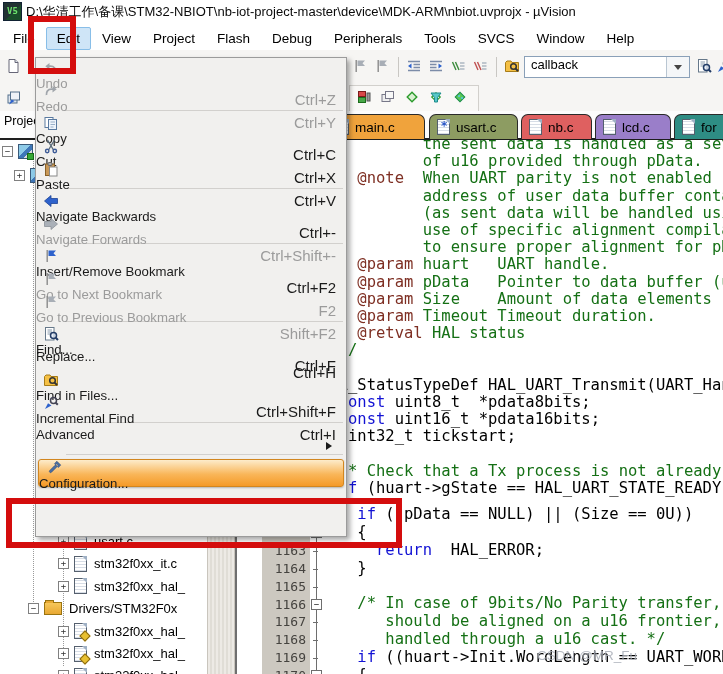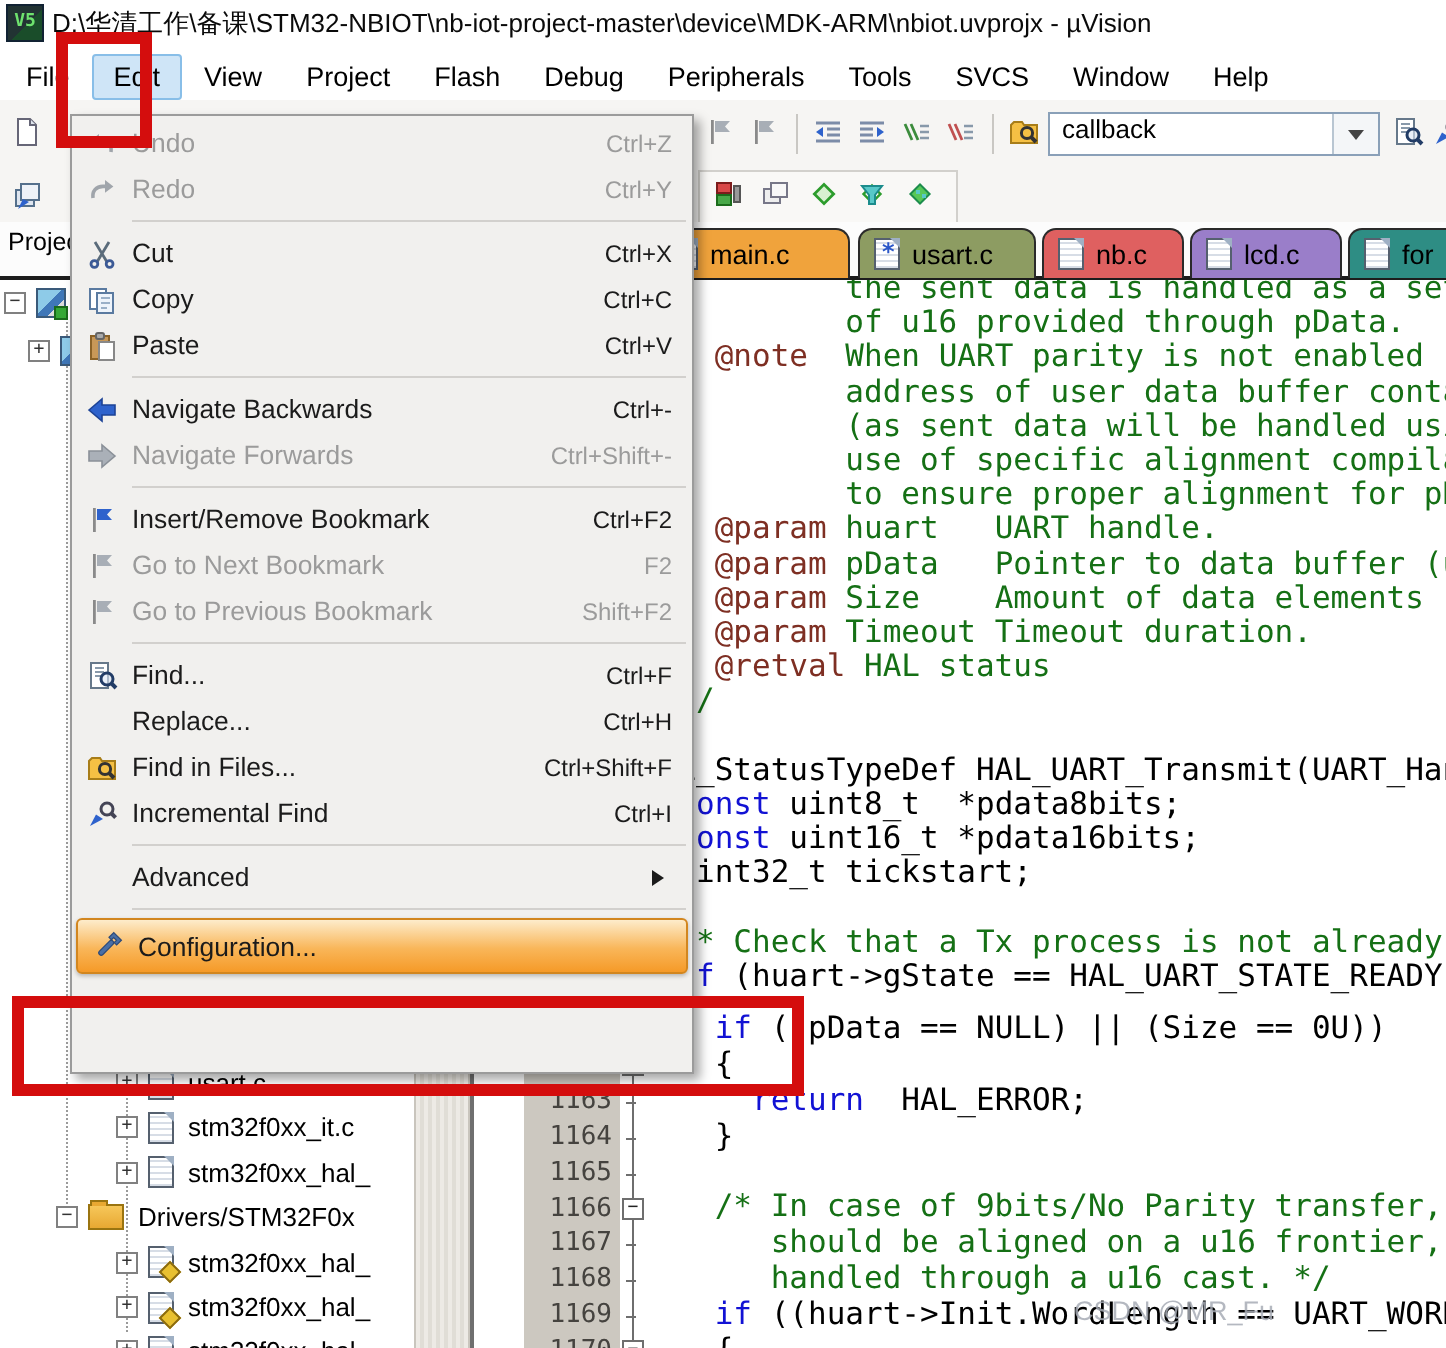--- a/index.html
+++ b/index.html
@@ -53,24 +53,24 @@
   #foldline{position:absolute;left:316px;top:390px;width:1px;height:144px;background:#6e6e6e;}
   .foldtick{position:absolute;left:313px;width:5px;height:1px;background:#6e6e6e;}
   .code{position:absolute;left:320px;margin:0;font:15.5px "DejaVu Sans Mono",monospace;white-space:pre;}
   #code1 div{height:17.2px;line-height:17.2px;}
   #code2 div{height:17.9px;line-height:17.9px;}
   .cmt{color:#157015;} .tag{color:#7e2f23;} .kw{color:#1212d4;} .pl{color:#000;}
   #watermark{position:absolute;left:537px;top:508px;font-size:13.5px;color:#a7acb6;opacity:.85;white-space:nowrap;z-index:3;}
   
   #editmenu{position:absolute;left:35px;top:57px;width:312px;height:480px;background:#f1f0ee;border:1px solid #9b9b9b;
             box-shadow:3px 3px 5px rgba(0,0,0,.35);z-index:10;box-sizing:border-box;padding-top:2px;}
-  .m-item{display:flex;align-items:center;height:23px;padding-right:10px;}
+  .m-item{display:flex;align-items:flex-start;height:23px;padding-right:10px;flex-direction:column;}
   .m-ico{width:30px;display:flex;justify-content:center;align-items:center;}
   .m-lab{font-size:13.2px;color:#1b1b1b;}
-  .m-sc{margin-left:auto;font-size:12px;color:#1b1b1b;}
+  .m-sc{margin-left:auto;font-size:15px;color:#1b1b1b;}
   .dis .m-lab,.dis .m-sc{color:#9b9b9b;}
   .msep{height:0;border-top:1px solid #d2d0cd;margin:4px 3px 4px 30px;}
   .subarr{margin-left:auto;width:0;height:0;border:4px solid transparent;border-left:6px solid #1b1b1b;}
   .m-item.cfg{height:26px;margin:1px 2px 0 2px;border:1px solid #d2861f;border-radius:3px;
               background:linear-gradient(#fdeccb,#f9b659 55%,#f59a28);box-shadow:0 1px 2px rgba(0,0,0,.25);}
   
   .ann{position:absolute;border:6px solid #d40d0d;z-index:20;box-sizing:border-box;}
   #ann-edit{left:28px;top:16px;width:48px;height:58px;}
   #ann-config{left:6px;top:498px;width:396px;height:50px;}
 </style>
@@ -344,38 +344,38 @@
             <polygon points="9.5,3 9.5,9.4 13.7,6.2" fill="#a0a5ab"></polygon>
           </svg>
         </span>
         <span class="m-lab">Redo</span>
         <span class="m-sc">Ctrl+Y</span>
       </div>
       <div class="msep"></div>
       <div class="m-item">
         <span class="m-ico">
           <svg width="16" height="16" viewBox="0 0 16 16">
+            <rect x="2" y="2.5" width="8" height="10" fill="#fff" stroke="#5a7aa0"></rect>
+            <rect x="5.5" y="4.5" width="8" height="10" fill="#eef4fb" stroke="#5a7aa0"></rect>
+            <path d="M7.5 7h4.5 M7.5 9.5h4.5 M7.5 12h3" stroke="#9ab0c8" stroke-width="1"></path>
+          </svg>
+        </span>
+        <span class="m-lab">Copy</span>
+        <span class="m-sc">Ctrl+C</span>
+      </div>
+      <div class="m-item">
+        <span class="m-ico">
+          <svg width="16" height="16" viewBox="0 0 16 16">
             <path d="M4.5 2 L10.5 12 M11.5 2 L5.5 12" stroke="#5a6b7a" stroke-width="1.4" fill="none"></path>
             <circle cx="4.2" cy="13" r="1.7" fill="none" stroke="#3c5a96" stroke-width="1.4"></circle>
             <circle cx="11.8" cy="13" r="1.7" fill="none" stroke="#3c5a96" stroke-width="1.4"></circle>
           </svg>
         </span>
         <span class="m-lab">Cut</span>
         <span class="m-sc">Ctrl+X</span>
-      </div>
-      <div class="m-item">
-        <span class="m-ico">
-          <svg width="16" height="16" viewBox="0 0 16 16">
-            <rect x="2" y="2.5" width="8" height="10" fill="#fff" stroke="#5a7aa0"></rect>
-            <rect x="5.5" y="4.5" width="8" height="10" fill="#eef4fb" stroke="#5a7aa0"></rect>
-            <path d="M7.5 7h4.5 M7.5 9.5h4.5 M7.5 12h3" stroke="#9ab0c8" stroke-width="1"></path>
-          </svg>
-        </span>
-        <span class="m-lab">Copy</span>
-        <span class="m-sc">Ctrl+C</span>
       </div>
       <div class="m-item">
         <span class="m-ico">
           <svg width="16" height="16" viewBox="0 0 16 16">
             <rect x="2.5" y="3" width="9" height="11.5" fill="#c89858" stroke="#8a6228"></rect>
             <rect x="5" y="1.5" width="4" height="3" rx="1" fill="#aaa" stroke="#666"></rect>
             <rect x="6.5" y="6" width="7.5" height="9" fill="#fff" stroke="#888"></rect>
           </svg>
         </span>
         <span class="m-lab">Paste</span>

